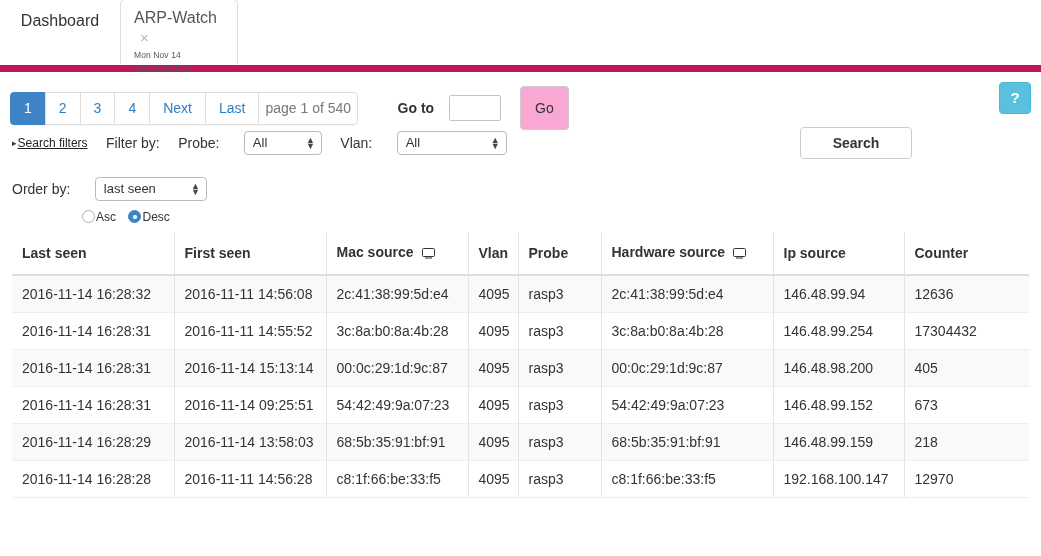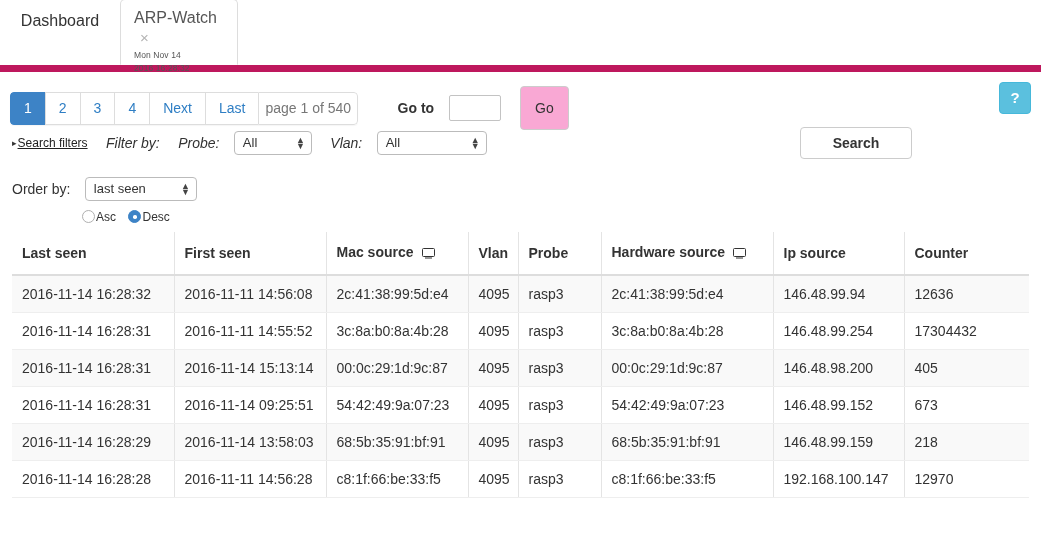--- a/index.html
+++ b/index.html
@@ -168,35 +168,34 @@
     font-size: 9px;
     color: #333;
     margin-right: 1px;
     vertical-align: middle;
   }
   .fl {
     font-size: 14px;
     color: #333;
     margin-left: 14px;
     vertical-align: middle;
-    font-style: italic;
   }
   .sel {
     display: inline-block;
     vertical-align: middle;
     position: relative;
     border: 1px solid #bbbbbb;
     border-radius: 4px;
     background: #ffffff;
     height: 24px;
     line-height: 22px;
     font-size: 13px;
     color: #333;
     padding: 0 22px 0 8px;
-    margin-left: 10px;
+    margin-left: 20px;
     cursor: pointer;
   }
   .sel.w-probe { width: 78px; }
   .sel.w-vlan { width: 110px; }
   .sel.w-order { width: 112px; }
   .sel-arrows {
     position: absolute;
     right: 6px; top: 50%;
     transform: translateY(-50%);
     font-size: 9px;

